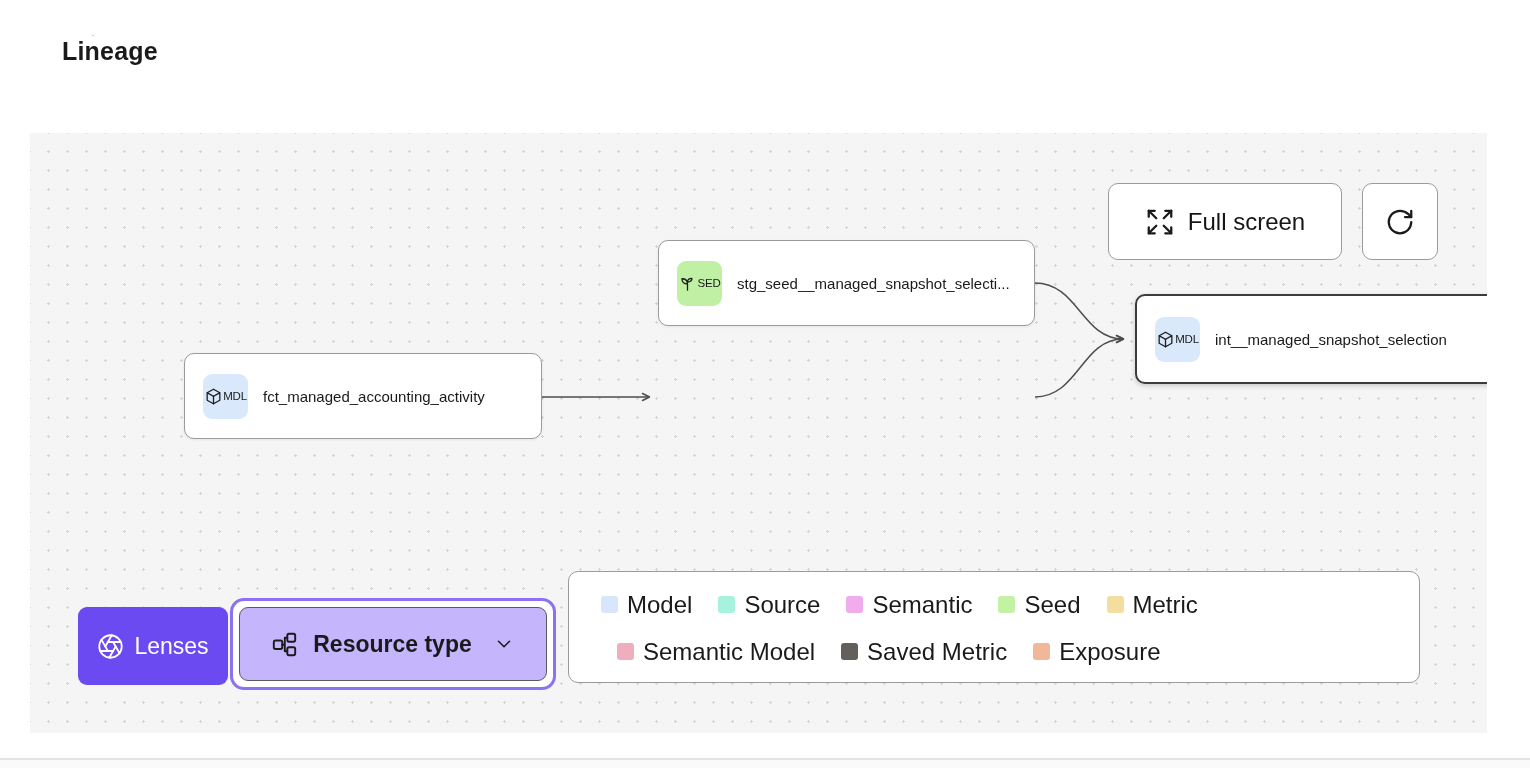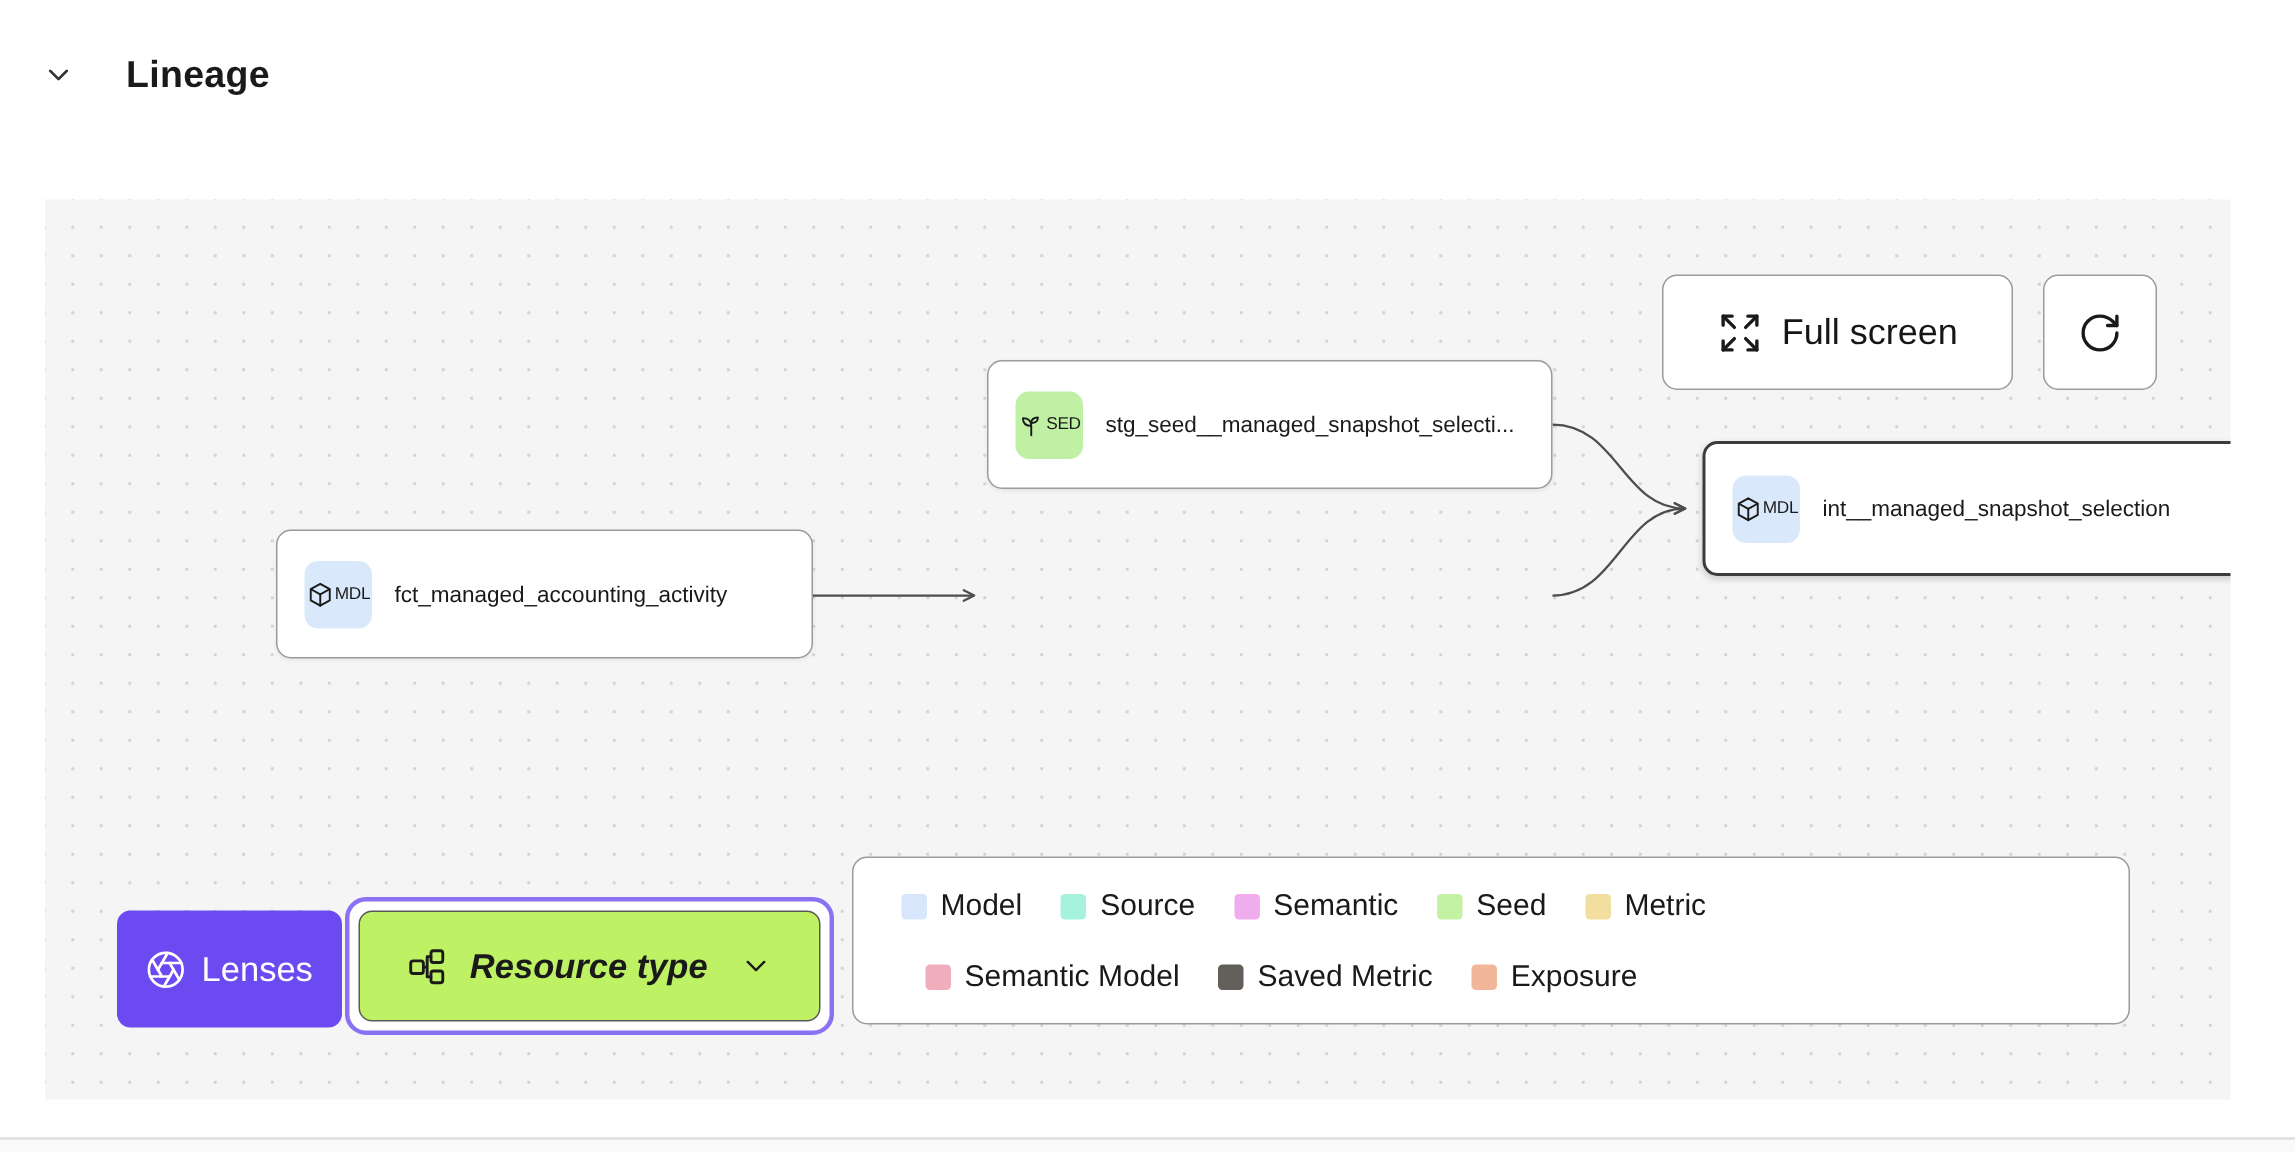--- a/index.html
+++ b/index.html
@@ -1,20 +1,20 @@
 <!DOCTYPE html>
 <html><head>
 <meta charset="utf-8">
 <style>
   * { margin:0; padding:0; box-sizing:border-box; }
   html,body { width:1530px; height:768px; background:#ffffff; overflow:hidden;
               font-family:"Liberation Sans", sans-serif; color:#1a1a1a; }
 
   
-  #page-header { position:absolute; top:34px; left:28px; display:flex; align-items:center; height:32px; }
+  #page-header { position:absolute; top:34px; left:28px; display:flex; align-items:center; height:32px;flex-direction:column; }
   #collapse-chevron { width:22px; height:22px; cursor:pointer; color:#333; }
   #page-title { font-size:25px; font-weight:700; margin-left:34px; letter-spacing:.2px; }
 
   
   #canvas { position:absolute; left:30px; top:133px; width:1457px; height:600px;
             background-color:#f5f5f5; overflow:hidden;
             background-image:radial-gradient(#d4d4d4 1.1px, transparent 1.3px);
             background-size:19px 19px; background-position:9px 9px; }
   #edges { position:absolute; left:0; top:0; width:1457px; height:600px; }
 
@@ -42,34 +42,34 @@
 
   
   #lenses-btn { position:absolute; left:48px; top:474px; width:150px; height:78px;
                 border:none; border-radius:9px; color:#fff; cursor:pointer;
                 display:flex; align-items:center; justify-content:center; gap:10px;
                 font-size:23px; font-weight:500; font-family:inherit; }
   #lenses-btn svg { width:27px; height:27px; stroke:#fff; fill:none; stroke-width:1.6;
                     stroke-linecap:round; stroke-linejoin:round; }
   #rt-ring { position:absolute; left:200px; top:465px; width:326px; height:92px;
              background:#fff; border:3px solid #8b72f2; border-radius:14px; padding:6px; display:flex; }
-  #rt-btn { flex:1; background:#bef264; border:1.5px solid #5a5a5a; border-radius:9px; cursor:pointer;
+  #rt-btn { flex:1; background:#c4b5fd; border:1.5px solid #5a5a5a; border-radius:9px; cursor:pointer;
             display:flex; align-items:center; justify-content:center; gap:15px;
-            font-size:23px; font-weight:600; font-family:inherit; color:#1a1a1a;font-style:italic; }
+            font-size:23px; font-weight:600; font-family:inherit; color:#1a1a1a; }
   #rt-btn svg { stroke:#1a1a1a; fill:none; stroke-width:1.7; stroke-linecap:round; stroke-linejoin:round; }
   #rt-icon { width:27px; height:27px; }
   #rt-chevron { width:22px; height:22px; margin-left:6px; }
 
   
   #legend { position:absolute; left:538px; top:438px; width:852px; height:112px;
             background:#fff; border:1.5px solid #9b9b9b; border-radius:10px;
             padding:9px 20px 0 32px; display:flex; flex-direction:column; }
   .legend-row { display:flex; align-items:center; height:47px; gap:26px; }
   .legend-row.second { padding-left:16px; }
-  .legend-item { display:flex; align-items:center; gap:9px; font-size:20px; color:#1a1a1a; }
+  .legend-item { display:flex; align-items:center; gap:9px; font-size:24px; color:#1a1a1a; }
   .swatch { width:17px; height:17px; border-radius:3px; flex:0 0 auto; }
 
   
   #footer-divider { position:absolute; left:0; top:758px; width:1530px; height:2px; background:#e3e3e3; }
   #footer-strip { position:absolute; left:0; top:760px; width:1530px; height:8px; background:#fafafa; }
 </style>
 </head>
 <body>
 
 <div id="page-header">

